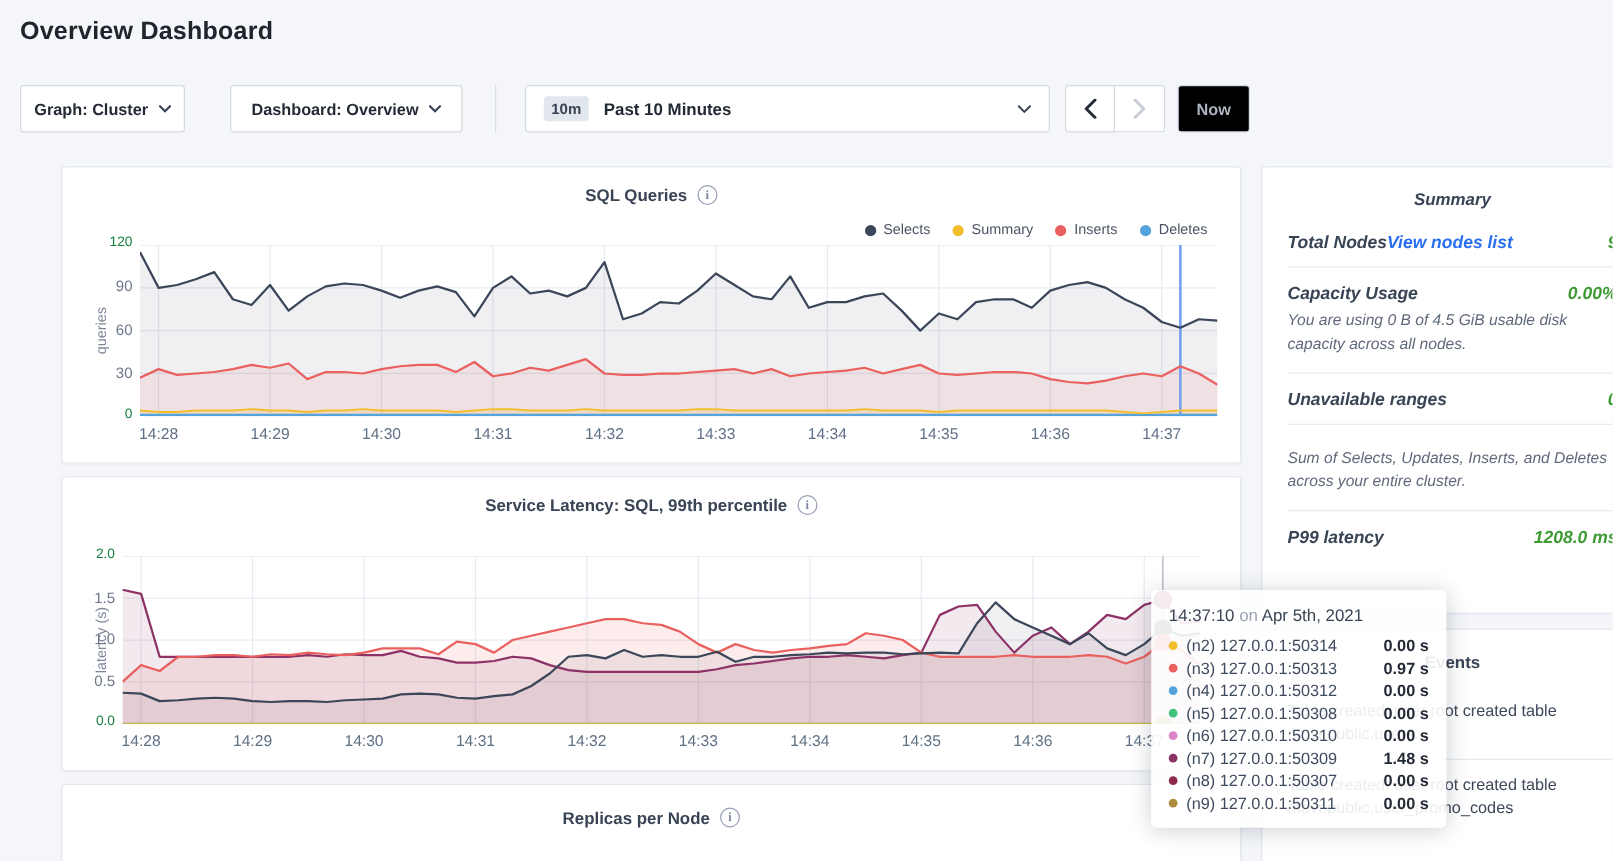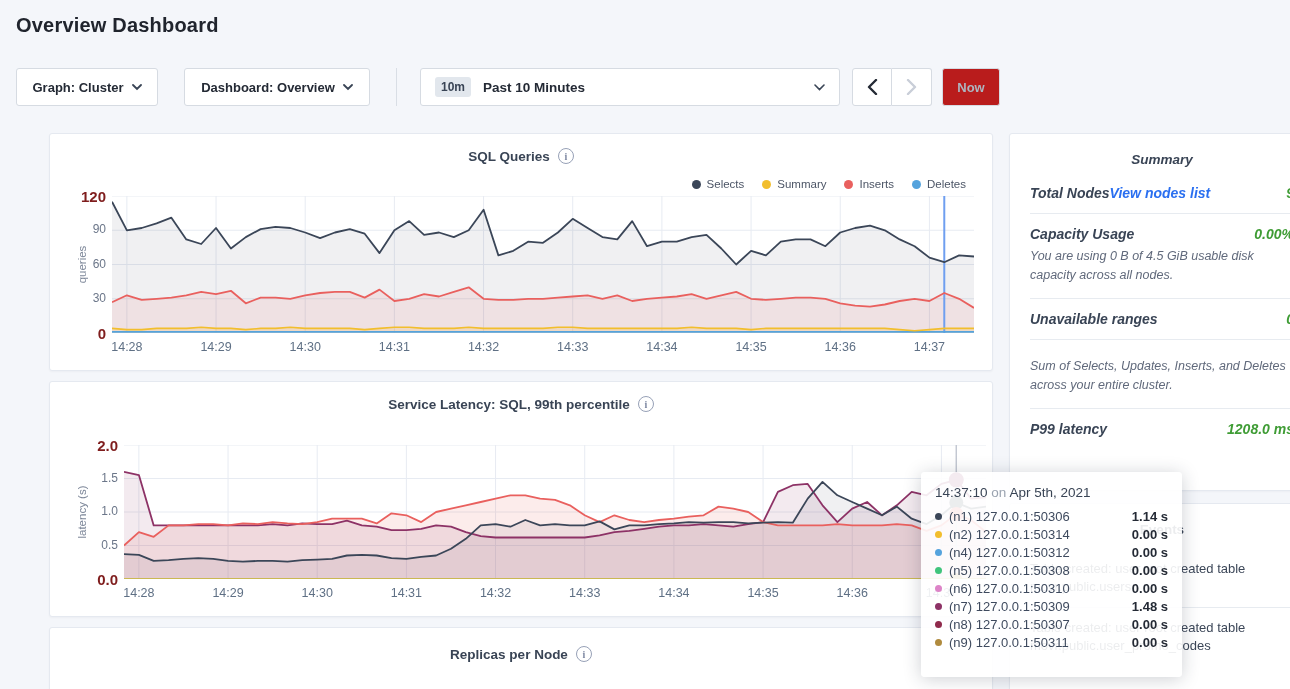--- a/index.html
+++ b/index.html
@@ -17,75 +17,75 @@
   .vdivider { position:absolute; left:396px; top:68px; width:1px; height:38px; background:#d9dee5; }
   .timesel { position:absolute; left:420px; top:68px; width:420px; height:38px; background:#fff; border:1px solid #d6dbe2; border-radius:3px;
              display:flex; align-items:center; padding:0 14px; gap:12px; cursor:pointer; }
   .badge { background:#e2e7ed; color:#394455; font-size:12px; font-weight:700; padding:3px 6px; border-radius:3px; }
   .tlabel { font-size:13.5px; font-weight:700; color:#242a35;text-align:center; }
   .timesel .chev { margin-left:auto; }
   .navgroup { position:absolute; left:852px; top:68px; height:38px; display:flex; }
   .navbtn { width:40px; height:38px; background:#fff; border:1px solid #d6dbe2; display:flex; align-items:center; justify-content:center; cursor:pointer; }
   .navbtn.prev { border-radius:3px 0 0 3px; }
   .navbtn.next { border-radius:0 3px 3px 0; border-left:none; }
-  .nowbtn { position:absolute; left:942px; top:68px; width:58px; height:38px; background:#b91c1c; border:1px solid #d6dbe2; border-radius:3px;
+  .nowbtn { position:absolute; left:942px; top:68px; width:58px; height:38px; background:#000000; border:1px solid #d6dbe2; border-radius:3px;
             font-family:inherit; font-size:13px; font-weight:700; color:#aeb5c0; cursor:default; }
 
   
   .panel { position:absolute; background:#fff; border:1px solid #e5e9f0; border-radius:3px; box-shadow:0 1px 2px rgba(40,50,70,.04);margin-left:33px; }
   #panel-sql      { left:16px; top:133px; width:944px; height:238px; }
   #panel-latency  { left:16px; top:381px; width:944px; height:236px; }
   #panel-replicas { left:16px; top:627px; width:944px; height:120px; }
   .ctitle-row { position:absolute; left:0; right:0; top:14px; display:flex; align-items:center; justify-content:center; gap:8px; }
   .ctitle { font-size:13.5px; font-weight:700; color:#394455; }
   .info-icon { width:16px; height:16px; border:1.5px solid #97a1b7; border-radius:50%; color:#7b86a0; font-size:10px; font-weight:700;
                display:inline-flex; align-items:center; justify-content:center; font-family:"Liberation Serif", serif; cursor:pointer; }
   .legend { position:absolute; right:26px; top:44px; display:flex; gap:18px; }
   .lg-item { display:flex; align-items:center; gap:6px; font-size:11.5px; color:#4c5566; cursor:pointer; }
   .lg-dot { width:9px; height:9px; border-radius:50%; display:inline-block; }
   .chart-host { position:absolute; }
   .ylab { position:absolute; font-size:11.5px; color:#7d8799; text-align:center; transform:rotate(-90deg); transform-origin:0 0; }
   .ytick { position:absolute; width:42px; left:-48px; text-align:right; font-size:12px; color:#6b7689; }
-  .ytick.bold { font-weight:700; color:#7f1d1d; font-size:15px; }
+  .ytick.bold { font-weight:400; color:#15803d; font-size:11px; }
   .xtick { position:absolute; width:52px; text-align:center; font-size:12.5px; color:#5f7085; }
 
   
   #panel-summary { left:976px; top:133px; width:306px; height:358px; padding:0 20px;font-style:italic; }
   .side-heading { margin-top:18px; text-align:center; font-size:13.5px; font-weight:700; color:#394455; }
   .srow { padding:12px 0; border-bottom:1px solid #e7ebf0; }
   .srow:last-child { border-bottom:none; }
   .srow-main { display:flex; align-items:baseline; }
   .slabel { font-size:14px; font-weight:700; color:#394455; }
   .slink { font-size:14px; font-weight:700; color:#2a6ff0; cursor:pointer; text-decoration:none; }
   .svalue { margin-left:auto; font-size:14px; font-weight:700; color:#3f9c35; white-space:nowrap; }
   .sdesc { margin-top:5px; font-size:12.5px; line-height:1.55; color:#60697b; }
   #summary-rows { margin-top:6px; }
 
   #panel-events { left:976px; top:503px; width:306px; height:200px; padding:0 20px; }
   .evitem { padding:11px 0; font-size:13px; line-height:18px; color:#3c4758; }
   .evitem + .evitem { border-top:1px solid #e7ebf0; }
   #events-items { margin-top:12px; }
 
   
-  .tooltip { position:absolute; left:921px; top:472px; width:261px; background:rgba(255,255,255,0.9);
-             border-radius:4px; box-shadow:0 2px 18px rgba(30,40,60,.22); padding:13px 14px 26px 14px; z-index:50; }
+  .tooltip { position:absolute; left:921px; top:472px; width:236px; background:rgba(255,255,255,0.9);
+             border-radius:4px; box-shadow:0 2px 18px rgba(30,40,60,.22); padding:13px 14px 11px 14px; z-index:50; }
   .tt-title { font-size:13.5px; color:#394455; margin-bottom:7px; }
   .tt-sep { color:#9aa3b0; }
   .tt-row { display:flex; align-items:center; gap:7px; font-size:13px; height:18px; color:#3e4a5e; }
   .tt-dot { width:7px; height:7px; border-radius:50%; flex:none; }
   .tt-val { margin-left:auto; font-weight:700; color:#242a35; }
 </style>
 </head>
 <body>
 
 <div class="page">
 
   <div class="page-title">Overview Dashboard</div>
 
-  <div class="dd" style="left:16px; width:142px;">
+  <div class="dd" style="left:16px; width:132px;">
     <span>Graph: Cluster</span>
     <span class="chev">
       <svg width="10" height="7" viewBox="0 0 10 7">
           <path d="M1 1l4 4 4-4" fill="none" stroke="#394455" stroke-width="1.8" stroke-linecap="round"></path>
         </svg>
     </span>
   </div>
   <div class="dd" style="left:184px; width:186px;">
     <span>Dashboard: Overview</span>
     <span class="chev">
@@ -168,21 +168,21 @@
           <path d="M0.0 5.7L14.9 34.3L29.7 32.0L44.6 27.4L59.4 21.7L74.3 43.4L89.2 48.0L104.0 32.0L118.9 52.5L133.8 41.1L148.6 33.1L163.5 30.8L178.3 32.0L193.2 36.5L208.1 42.2L222.9 36.5L237.8 33.1L252.7 37.7L267.5 57.1L282.4 34.3L297.2 25.1L312.1 38.8L327.0 36.5L341.8 41.1L356.7 34.3L371.6 13.7L386.4 59.4L401.3 54.8L416.1 45.7L431.0 46.8L445.9 36.5L460.7 22.8L475.6 32.0L490.4 41.1L505.3 43.4L520.2 25.1L535.0 50.2L549.9 45.7L564.8 45.7L579.6 41.1L594.5 38.8L609.3 52.5L624.2 68.5L639.1 54.8L653.9 59.4L668.8 45.7L683.7 43.4L698.5 43.4L713.4 50.2L728.2 36.5L743.1 32.0L758.0 29.7L772.8 34.3L787.7 43.4L802.6 50.2L817.4 61.6L832.3 66.2L847.1 59.4L862.0 60.5" fill="none" stroke="#3b4658" stroke-width="1.8" stroke-linejoin="round"></path>
         </svg><div class="ytick bold" style="top: -8px;">120</div><div class="ytick" style="top: 26.25px;">90</div><div class="ytick" style="top: 60.5px;">60</div><div class="ytick" style="top: 94.75px;">30</div><div class="ytick bold" style="top: 129px;">0</div><div class="xtick" style="left: -11.1379px; top: 144px;">14:28</div><div class="xtick" style="left: 78.0345px; top: 144px;">14:29</div><div class="xtick" style="left: 167.207px; top: 144px;">14:30</div><div class="xtick" style="left: 256.379px; top: 144px;">14:31</div><div class="xtick" style="left: 345.552px; top: 144px;">14:32</div><div class="xtick" style="left: 434.724px; top: 144px;">14:33</div><div class="xtick" style="left: 523.897px; top: 144px;">14:34</div><div class="xtick" style="left: 613.069px; top: 144px;">14:35</div><div class="xtick" style="left: 702.241px; top: 144px;">14:36</div><div class="xtick" style="left: 791.414px; top: 144px;">14:37</div></div>
   </section>
 
   <section class="panel" id="panel-latency">
     <div class="ctitle-row">
       <span class="ctitle">Service Latency: SQL, 99th percentile</span>
       <span class="info-icon">i</span>
     </div>
     <div class="ylab" style="left:26px; top:197px; width:134px;">latency (s)</div>
-    <div class="chart-host" id="chart-latency" style="left:74px; top:63px;"><svg width="862" height="134" viewBox="0 0 862 134">
+    <div class="chart-host" id="chart-latency" style="left:48px; top:63px;"><svg width="862" height="134" viewBox="0 0 862 134">
           <line x1="0" y1="0" x2="862" y2="0" stroke="#e7ebf2" stroke-width="1"></line>
           <line x1="0" y1="33.5" x2="862" y2="33.5" stroke="#e7ebf2" stroke-width="1"></line>
           <line x1="0" y1="67" x2="862" y2="67" stroke="#e7ebf2" stroke-width="1"></line>
           <line x1="0" y1="100.5" x2="862" y2="100.5" stroke="#e7ebf2" stroke-width="1"></line>
           <line x1="0" y1="134" x2="862" y2="134" stroke="#e7ebf2" stroke-width="1"></line>
           <line x1="14.862068965517242" y1="0" x2="14.862068965517242" y2="134" stroke="#e7ebf2" stroke-width="1"></line>
           <line x1="104.0344827586207" y1="0" x2="104.0344827586207" y2="134" stroke="#e7ebf2" stroke-width="1"></line>
           <line x1="193.20689655172413" y1="0" x2="193.20689655172413" y2="134" stroke="#e7ebf2" stroke-width="1"></line>
           <line x1="282.37931034482756" y1="0" x2="282.37931034482756" y2="134" stroke="#e7ebf2" stroke-width="1"></line>
           <line x1="371.551724137931" y1="0" x2="371.551724137931" y2="134" stroke="#e7ebf2" stroke-width="1"></line>
@@ -266,28 +266,28 @@
         </div>
       </div>
   </section>
 
   <div class="tooltip">
     <div class="tt-title">
       <span>14:37:10</span> <span class="tt-sep">on</span> <span>Apr 5th, 2021</span>
     </div>
     <div id="tooltip-rows">
         <div class="tt-row">
-          <span class="tt-dot" style="background: rgb(59, 70, 88);"></span>
-          <span>(n1) 127.0.0.1:50306</span>
-          <span class="tt-val">1.14 s</span>
-        </div>
-        <div class="tt-row">
           <span class="tt-dot" style="background: rgb(242, 190, 45);"></span>
           <span>(n2) 127.0.0.1:50314</span>
           <span class="tt-val">0.00 s</span>
+        </div>
+        <div class="tt-row">
+          <span class="tt-dot" style="background: rgb(233, 96, 94);"></span>
+          <span>(n3) 127.0.0.1:50313</span>
+          <span class="tt-val">0.97 s</span>
         </div>
         <div class="tt-row">
           <span class="tt-dot" style="background: rgb(85, 163, 221);"></span>
           <span>(n4) 127.0.0.1:50312</span>
           <span class="tt-val">0.00 s</span>
         </div>
         <div class="tt-row">
           <span class="tt-dot" style="background: rgb(64, 196, 124);"></span>
           <span>(n5) 127.0.0.1:50308</span>
           <span class="tt-val">0.00 s</span>

